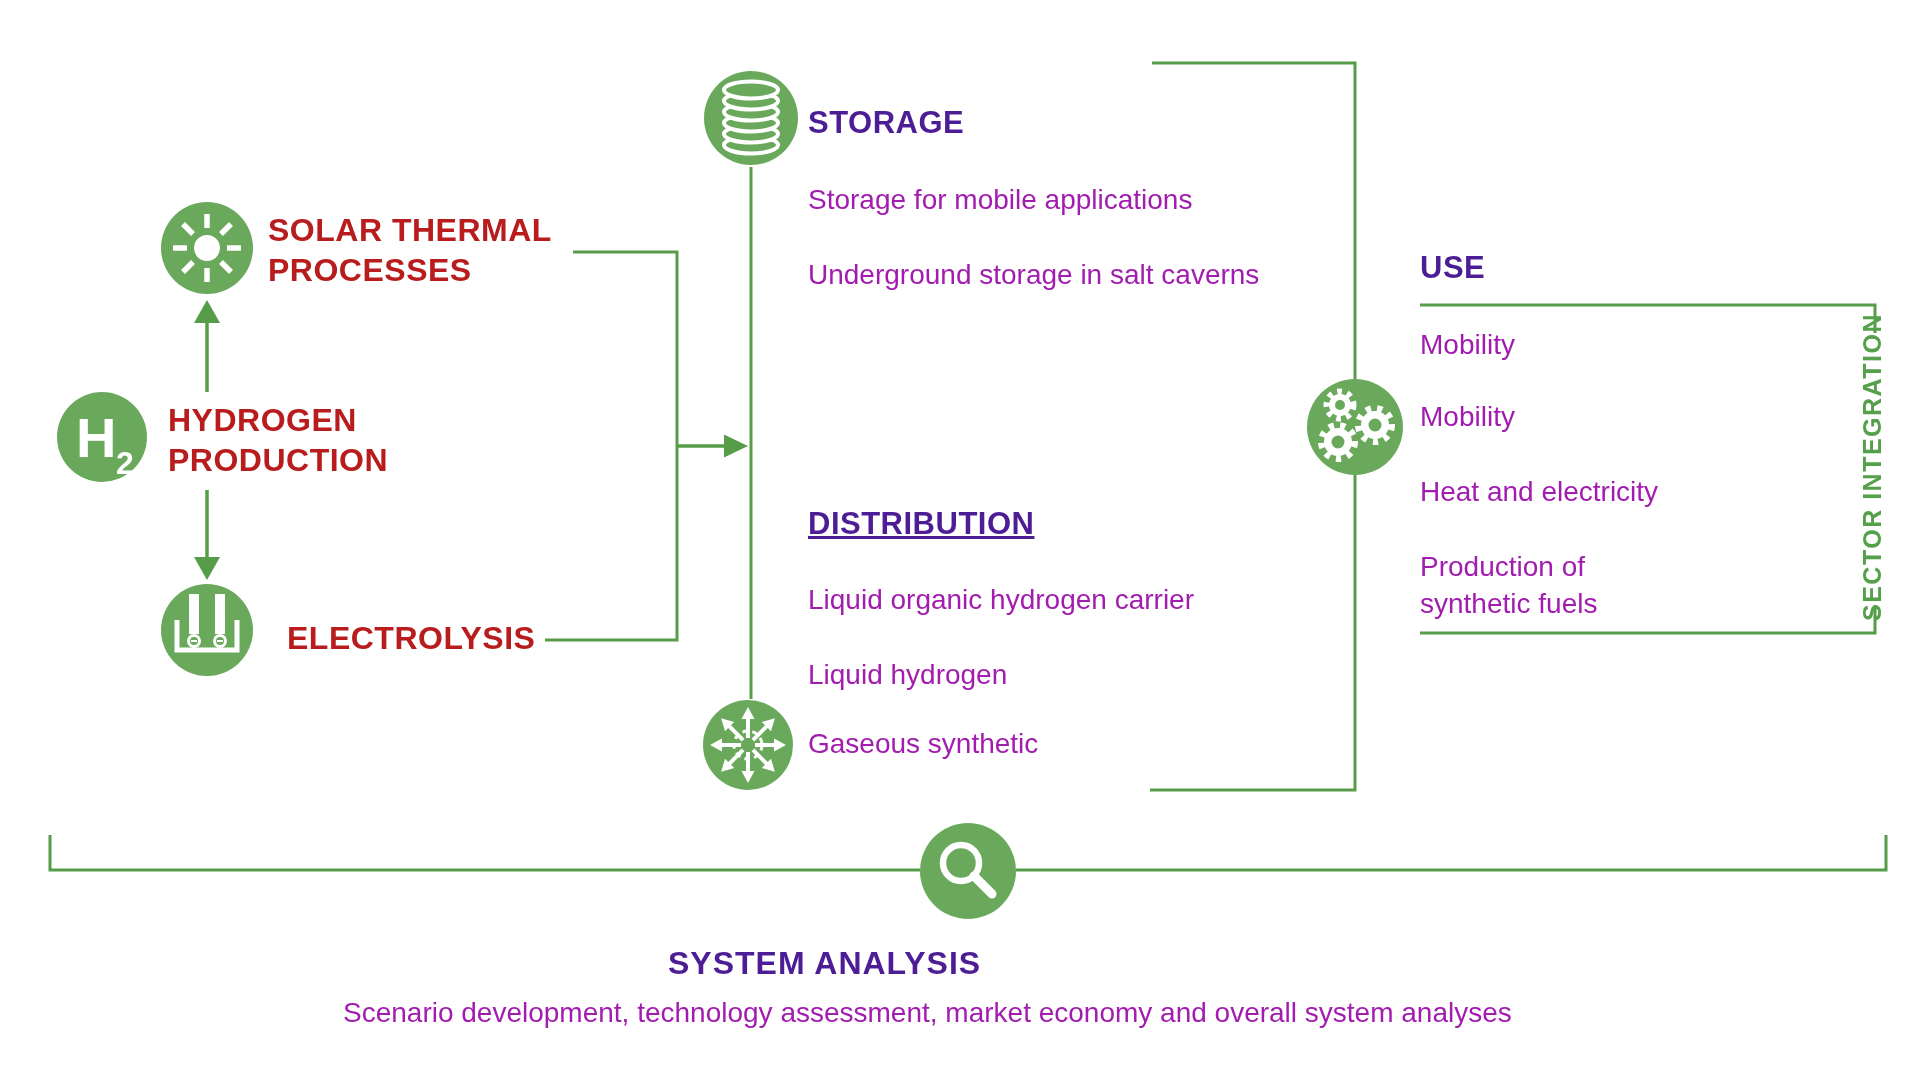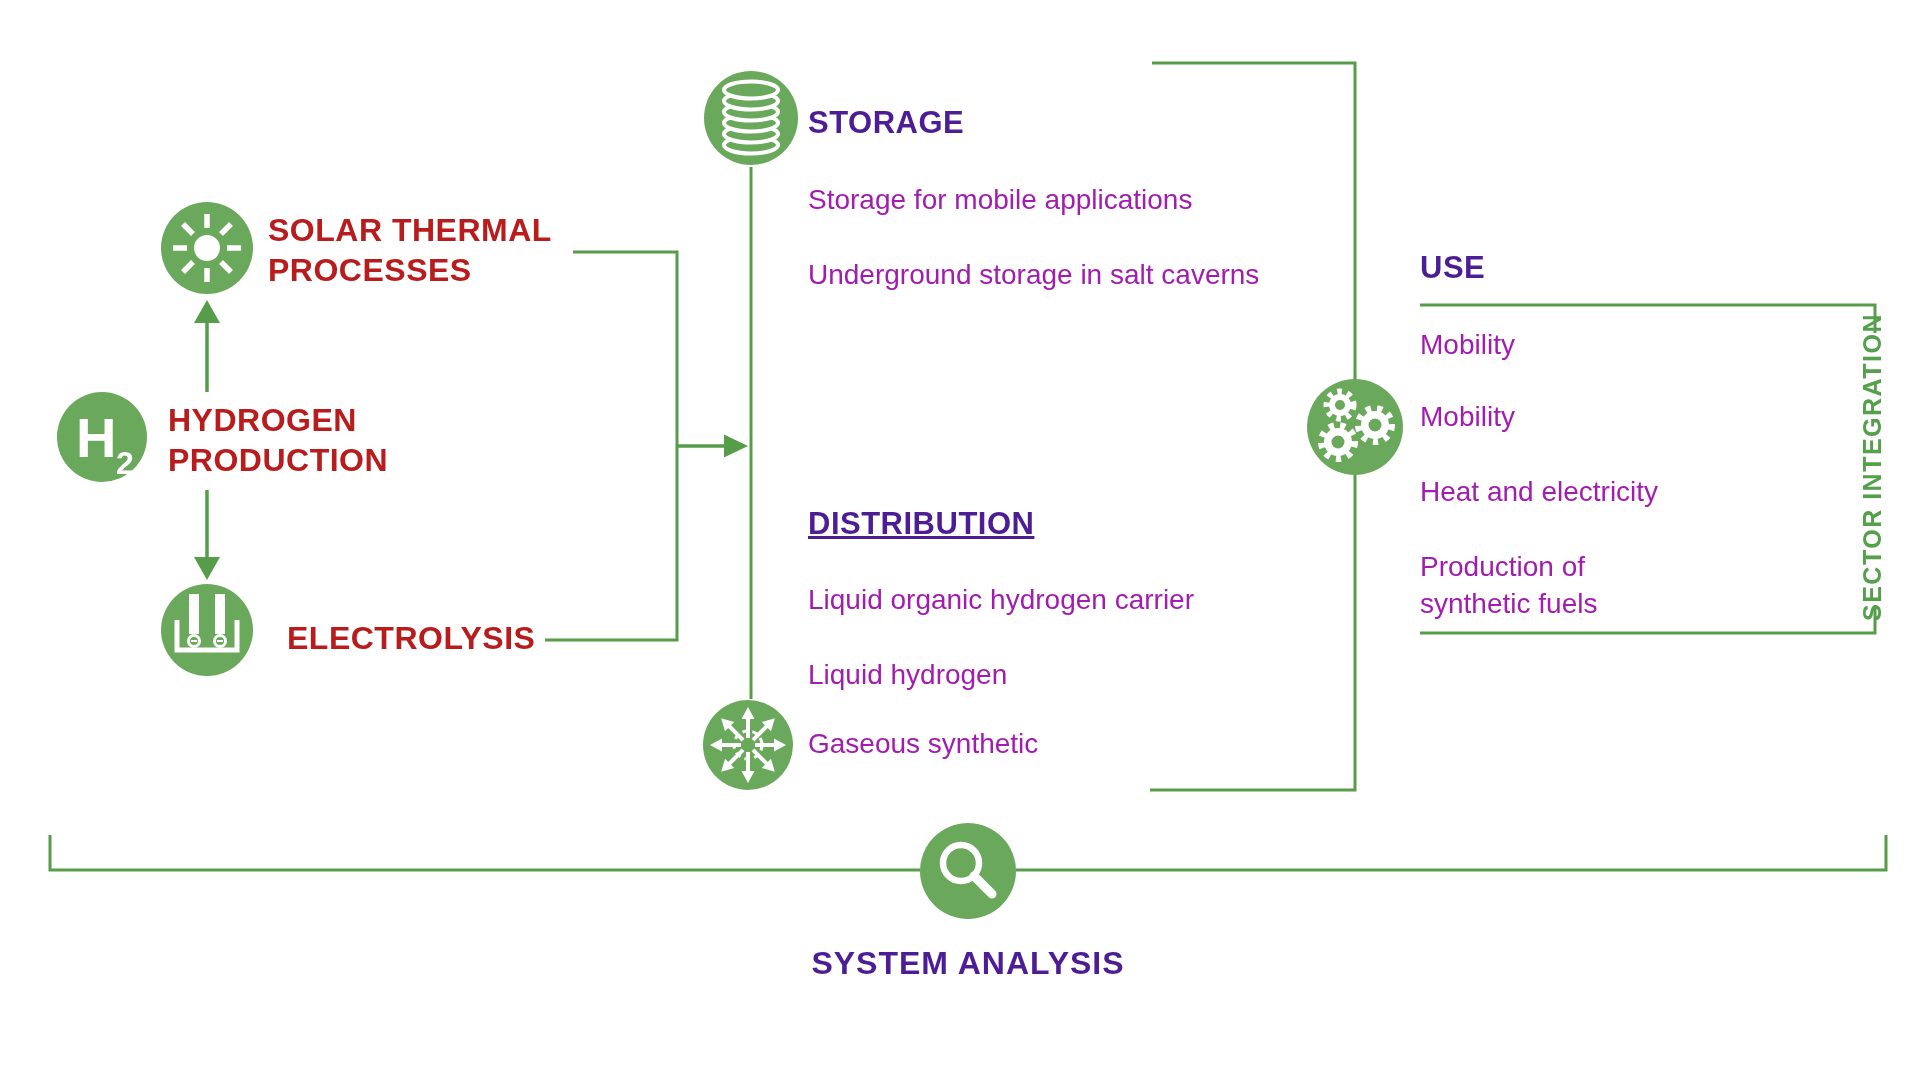--- a/index.html
+++ b/index.html
@@ -7,21 +7,21 @@
     position:relative;width:1920px;height:1066px;background:#ffffff;overflow:hidden;
     font-family:"Liberation Sans",sans-serif;
   }
   .layer{position:absolute;left:0;top:0;}
   .txt{position:absolute;white-space:pre-line;}
   .green-label{color:#b91c1c;font-weight:bold;font-size:32px;line-height:40px;letter-spacing:.5px;}
   .section-title{color:#4c1d95;font-weight:bold;font-size:31px;line-height:40px;letter-spacing:.5px;}
   .body-item{color:#a21caf;font-size:28px;line-height:37px;}
   .rot{transform:rotate(-90deg);transform-origin:center center;text-align:center;
        color:#55a04a;font-weight:bold;font-size:25px;letter-spacing:1.5px;white-space:nowrap;}
-  .centered{text-align:center;}
+  .centered{}
 </style>
 </head>
 <body>
 
 <div class="canvas">
 
   <svg class="layer" width="1920" height="1066" viewBox="0 0 1920 1066">
     <g stroke="#579c49" stroke-width="3" fill="none">
 
       <path d="M 573 252 L 677 252 L 677 640 L 545 640"></path>
@@ -177,14 +177,15 @@
   <div class="txt section-title" style="left:1420px;top:248px;">USE</div>
   <div class="txt body-item" style="left:1420px;top:326px;">Mobility</div>
   <div class="txt body-item" style="left:1420px;top:398px;">Mobility</div>
   <div class="txt body-item" style="left:1420px;top:473px;">Heat and electricity</div>
   <div class="txt body-item" style="left:1420px;top:548px;">Production of
 synthetic fuels</div>
 
   <div class="txt rot" style="left:1712px;top:452px;width:320px;height:30px;line-height:30px;">SECTOR INTEGRATION</div>
 
   <div class="txt section-title centered" style="left:668px;top:943px;width:600px;font-size:32px;letter-spacing:1px;">SYSTEM ANALYSIS</div>
+  <div class="txt body-item centered" style="left:343px;top:994px;width:1250px;">Scenario development, technology assessment, market economy and overall system analyses</div>
 
 </div>
 
 </body></html>

